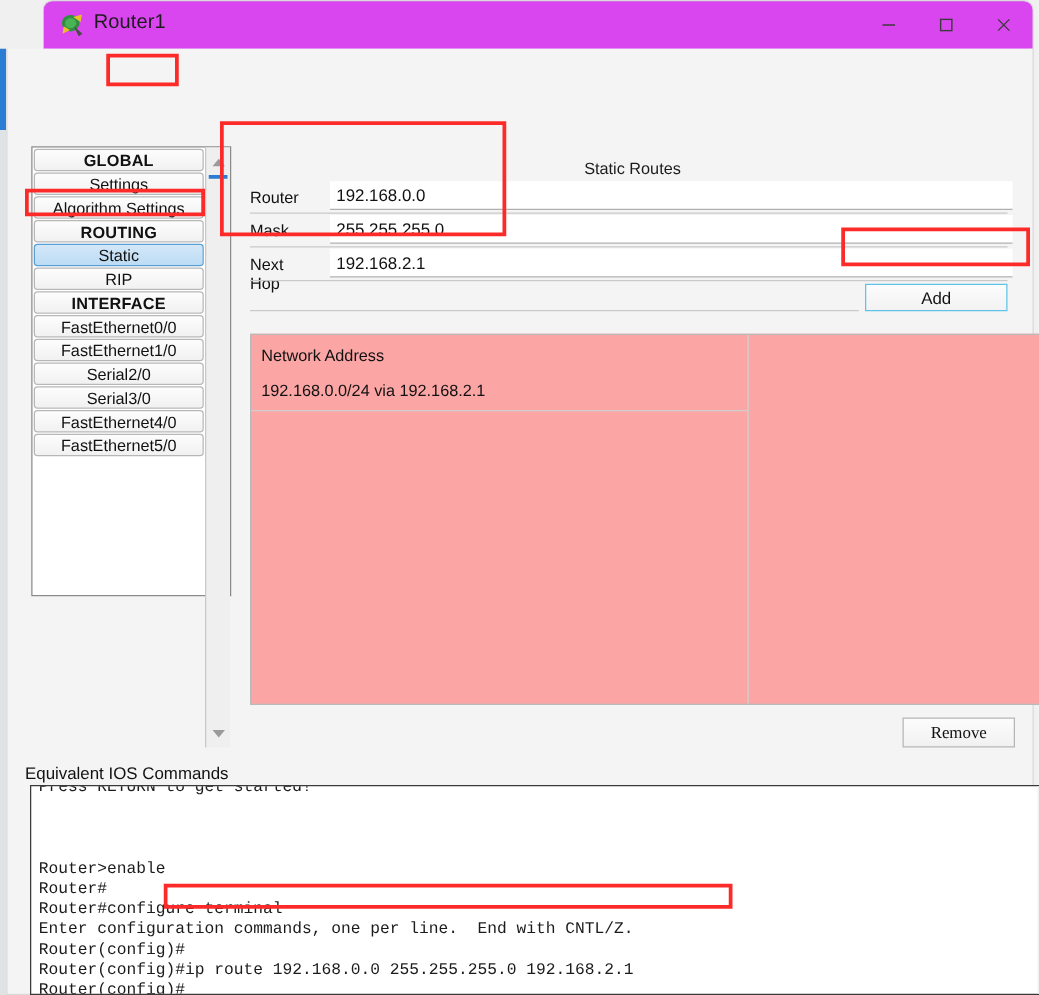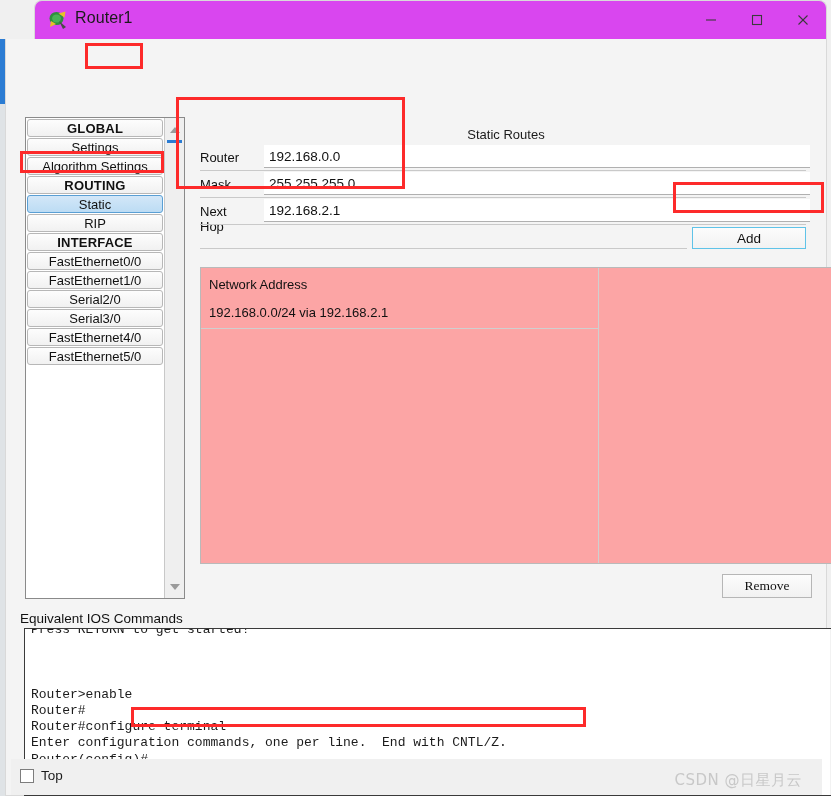--- a/index.html
+++ b/index.html
@@ -59,21 +59,21 @@
     padding:0 5px;
     box-sizing:border-box;
     line-height:22px;
     cursor:default;
   }
   .tab.sel::after{
     content:"";position:absolute;left:-4px;right:-4px;bottom:-1px;height:3px;background:#2b2b2b;
   }
   
   .sidebar{
-    position:absolute;left:19px;top:78px;width:160px;height:482px;
+    position:absolute;left:19px;top:78px;width:160px;height:360px;
     background:#ffffff;
     border:1px solid #8a8a8a;
     box-sizing:border-box;
   }
   .sb-list{position:absolute;left:1px;top:1px;width:136px;}
   .sb-item{
     height:18px;line-height:18px;
     margin:0 0 1px 0;
     text-align:center;
     font-size:13px;color:#111;
@@ -318,25 +318,20 @@
 Router#configure terminal
 Enter configuration commands, one per line.  End with CNTL/Z.
 Router(config)#
 Router(config)#ip route 192.168.0.0 255.255.255.0 192.168.2.1
 Router(config)#</div>
       <div class="cli-sb">
         <div class="cli-thumb"></div>
       </div>
     </div>
 
-    <div class="botbar">
-      <span class="chk"></span>
-      <span class="chklabel">Top</span>
-      <span class="watermark">CSDN @日星月云</span>
-    </div>
 
   </div>
 
   <div class="redbox" style="left:85px;top:43px;width:58px;height:26px;"></div>
   <div class="redbox" style="left:176px;top:97px;width:229px;height:92px;"></div>
   <div class="redbox" style="left:20px;top:151px;width:144px;height:22px;"></div>
   <div class="redbox" style="left:673px;top:182px;width:151px;height:31px;"></div>
   <div class="redbox" style="left:131px;top:707px;width:455px;height:20px;"></div>
 
 </div>

